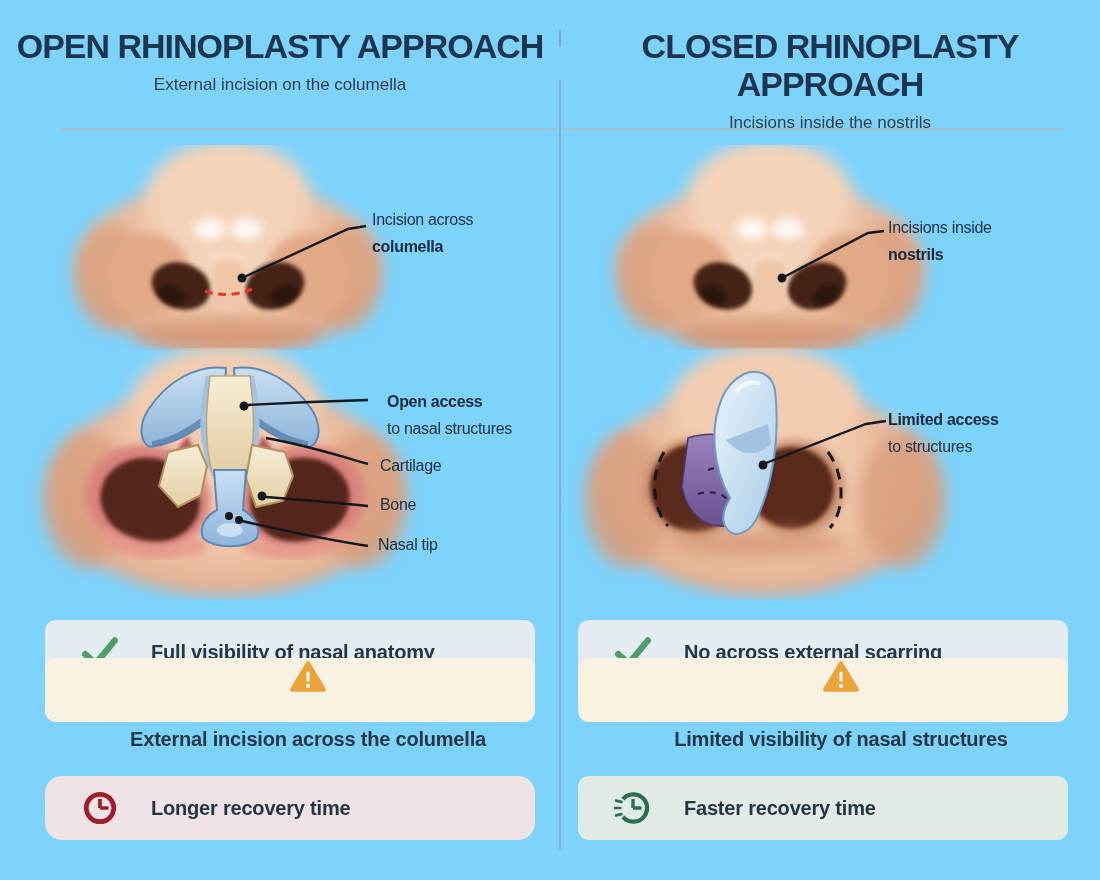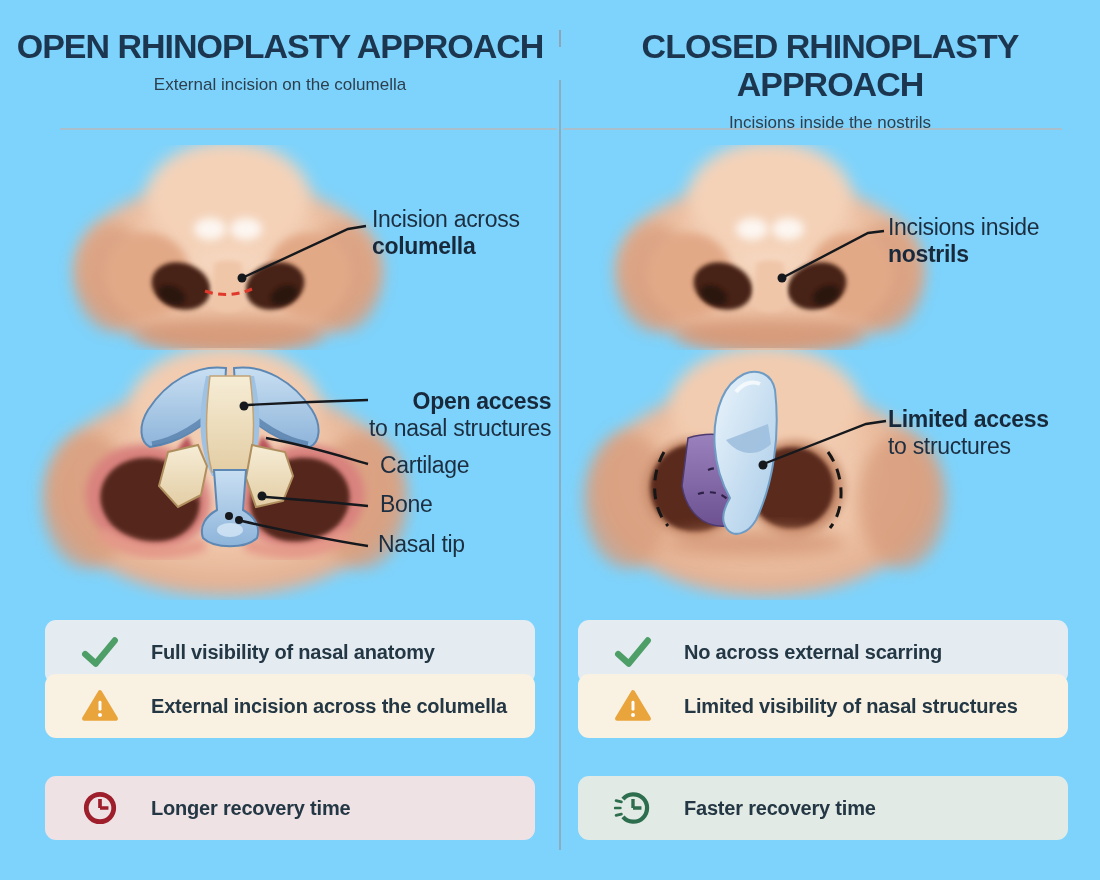--- a/index.html
+++ b/index.html
@@ -23,40 +23,40 @@
 
   
   .panel{position:absolute;}
   .panel svg{display:block;}
   #panel-open-external{left:0;top:145px;}
   #panel-open-anatomy{left:0;top:348px;}
   #panel-closed-external{left:560px;top:145px;}
   #panel-closed-anatomy{left:560px;top:348px;}
 
   
-  .callout{position:absolute;font-size:23px;line-height:27px;letter-spacing:-.3px;color:#1c2e40;white-space:nowrap;}
+  .callout{position:absolute;font-size:16px;line-height:27px;letter-spacing:-.3px;color:#1c2e40;white-space:nowrap;}
   .callout b{font-weight:700;color:#17293b;}
   #callout-incision{left:372px;top:206px;}
-  #callout-open-access{left:369px;top:388px;text-align:right;}
+  #callout-open-access{left:387px;top:388px;}
   #callout-cartilage{left:380px;top:452px;}
   #callout-bone{left:380px;top:491px;}
   #callout-nasal-tip{left:378px;top:531px;}
   #callout-incisions{left:888px;top:214px;}
   #callout-limited{left:888px;top:406px;}
 
   
   .row{position:absolute;width:490px;height:64px;border-radius:11px;display:flex;align-items:center;
        padding-left:36px;box-sizing:border-box;gap:32px;}
   .row .ftext{font-size:20px;font-weight:700;color:#243744;letter-spacing:-.2px;}
   .row-info{background:var(--box-info-bg,#e4ecf2);}
   .row-warn{background:var(--box-warn-bg,#f9f1e1);}
-  .row-neg{background:var(--box-neg-bg,#eee2e5);}
+  .row-neg{background:var(--box-neg-bg,#eee2e5);border-radius:17px;}
   .row-pos{background:var(--box-pos-bg,#e2eae5);}
   .col-l{left:45px;} .col-r{left:578px;}
-  .r1{top:620px;} .r2{top:674px;} .r3{top:776px;}
+  .r1{top:620px;} .r2{top:658px;flex-direction:column;} .r3{top:776px;}
   .ficon{width:38px;height:38px;flex:0 0 38px;}
   .ck{stroke:var(--check-green,#4e9e68);stroke-width:6;fill:none;stroke-linecap:round;stroke-linejoin:round;}
   .wtri{fill:var(--warning-orange,#e9a43c);stroke:var(--warning-orange,#e9a43c);stroke-width:4;stroke-linejoin:round;}
   .clk-red{stroke:var(--clock-red,#9e1e2b);fill:none;}
   .clk-grn{stroke:var(--clock-green,#2d6e4e);fill:none;}
 
   
   .ptr{stroke:#15181c;stroke-width:2.4;fill:none;}
   .dot{fill:#15181c;}
 </style>

